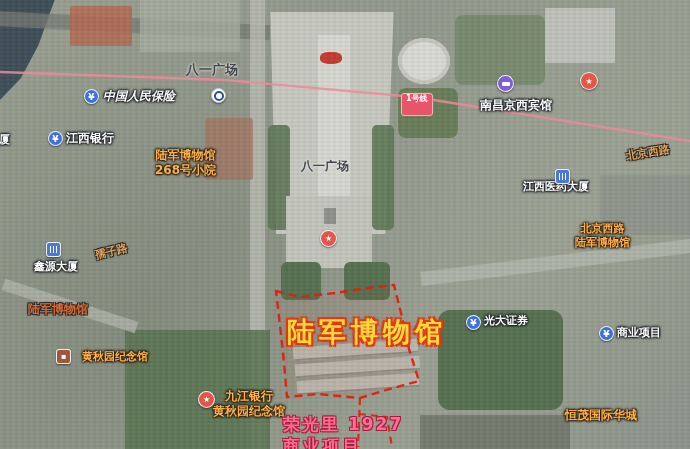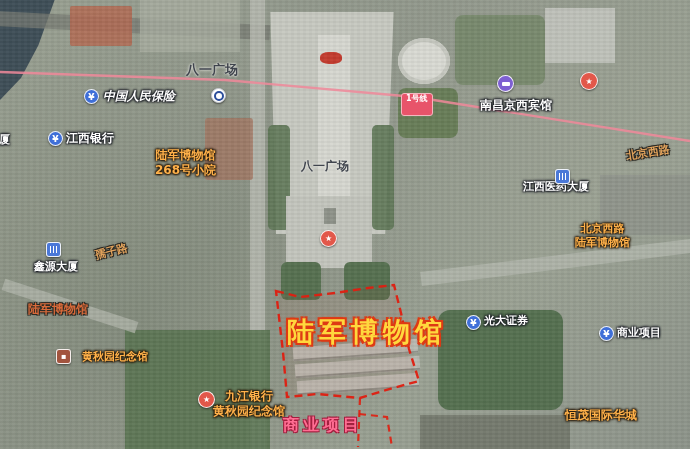--- a/index.html
+++ b/index.html
@@ -153,16 +153,17 @@
   </div>
   <div class="lbl lbl-white" style="left:484px;top:314px;">光大证券</div>
   <div class="lbl lbl-white" style="left:617px;top:326px;">商业项目</div>
   <div class="lbl lbl-orange" style="left:565px;top:408px;">恒茂国际华城</div>
 
   <div class="lbl lbl-road" style="left:626px;top:146px;transform:rotate(-9deg);">北京西路</div>
   <div class="lbl lbl-road" style="left:95px;top:245px;transform:rotate(-14deg);">孺子路</div>
 
   <div class="lbl museum" style="left:287px;top:315px;">陆军博物馆</div>
   <div class="lbl pink" style="left:283px;top:414px;font-size:17px;">
+    <div>荣光里 1927</div>
     <div style="font-size:16px;letter-spacing:4px;margin-top:1px;">商业项目</div>
   </div>
 
 </div>
 
 </body></html>

